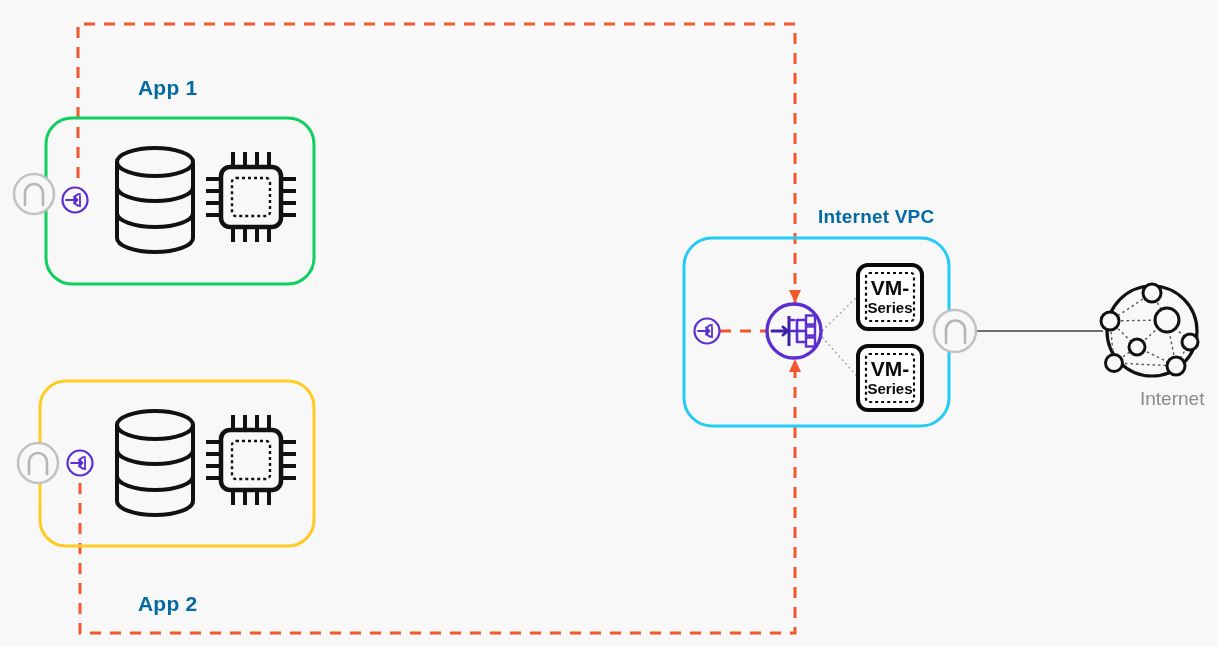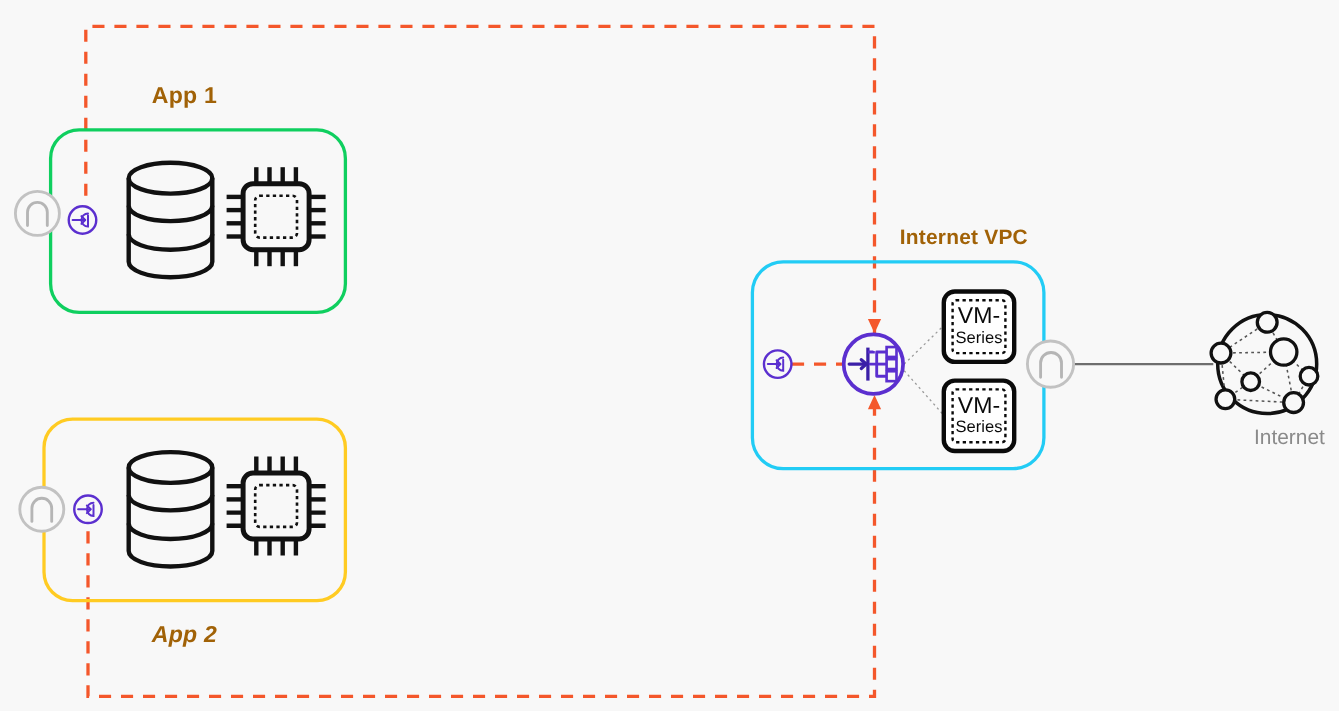--- a/index.html
+++ b/index.html
@@ -22,41 +22,41 @@
     position: absolute;
     left: 0;
     top: 0;
     width: 1217px;
     height: 646px;
     pointer-events: none;
   }
   .lbl {
     position: absolute;
     font-weight: bold;
-    color: #a16207;
+    color: #0369a1;
     white-space: nowrap;
     letter-spacing: 0.2px;
   }
   .lbl-app {
     font-size: 21px;
   }
   .lbl-vpc {
     font-size: 19px;
   }
   .lbl-internet {
     position: absolute;
     font-size: 19px;
     color: #8a8a8a;
     white-space: nowrap;
     font-weight: normal;
   }
   .vmtext {
     position: absolute;
     text-align: center;
-    font-weight: normal;
+    font-weight: bold;
     color: #0a0a0a;
     line-height: 1.0;
     white-space: nowrap;
   }
   .vm-l1 { font-size: 21px; }
   .vm-l2 { font-size: 15px; }
 </style>
 </head>
 <body>
 
@@ -221,21 +221,21 @@
       <circle cx="1167" cy="320" r="12" fill="#f8f8f8" stroke="#111111" stroke-width="3"></circle>
       <circle cx="1137" cy="347" r="8" fill="#f8f8f8" stroke="#111111" stroke-width="3"></circle>
       <circle cx="1190" cy="342" r="8" fill="#f8f8f8" stroke="#111111" stroke-width="3"></circle>
       <circle cx="1114" cy="363" r="8.5" fill="#f8f8f8" stroke="#111111" stroke-width="3"></circle>
       <circle cx="1176" cy="366" r="9" fill="#f8f8f8" stroke="#111111" stroke-width="3"></circle>
     </g>
   </svg>
 
   <div class="lbl lbl-app" style="left:138px; top:76px;">App 1</div>
 
-  <div class="lbl lbl-app" style="left:138px; top:566px;font-style:italic;">App 2</div>
+  <div class="lbl lbl-app" style="left:138px; top:592px;">App 2</div>
 
   <div class="lbl lbl-vpc" style="left:818px; top:206px;">Internet VPC</div>
 
   <div class="lbl-internet" style="left:1120px; top:388px;margin-left:20px;">Internet</div>
 
   <div class="vmtext vm-l1" style="left:858px; top:277px; width:64px;">VM-</div>
   <div class="vmtext vm-l2" style="left:858px; top:300px; width:64px;">Series</div>
 
   <div class="vmtext vm-l1" style="left:858px; top:358px; width:64px;">VM-</div>
   <div class="vmtext vm-l2" style="left:858px; top:381px; width:64px;">Series</div>

